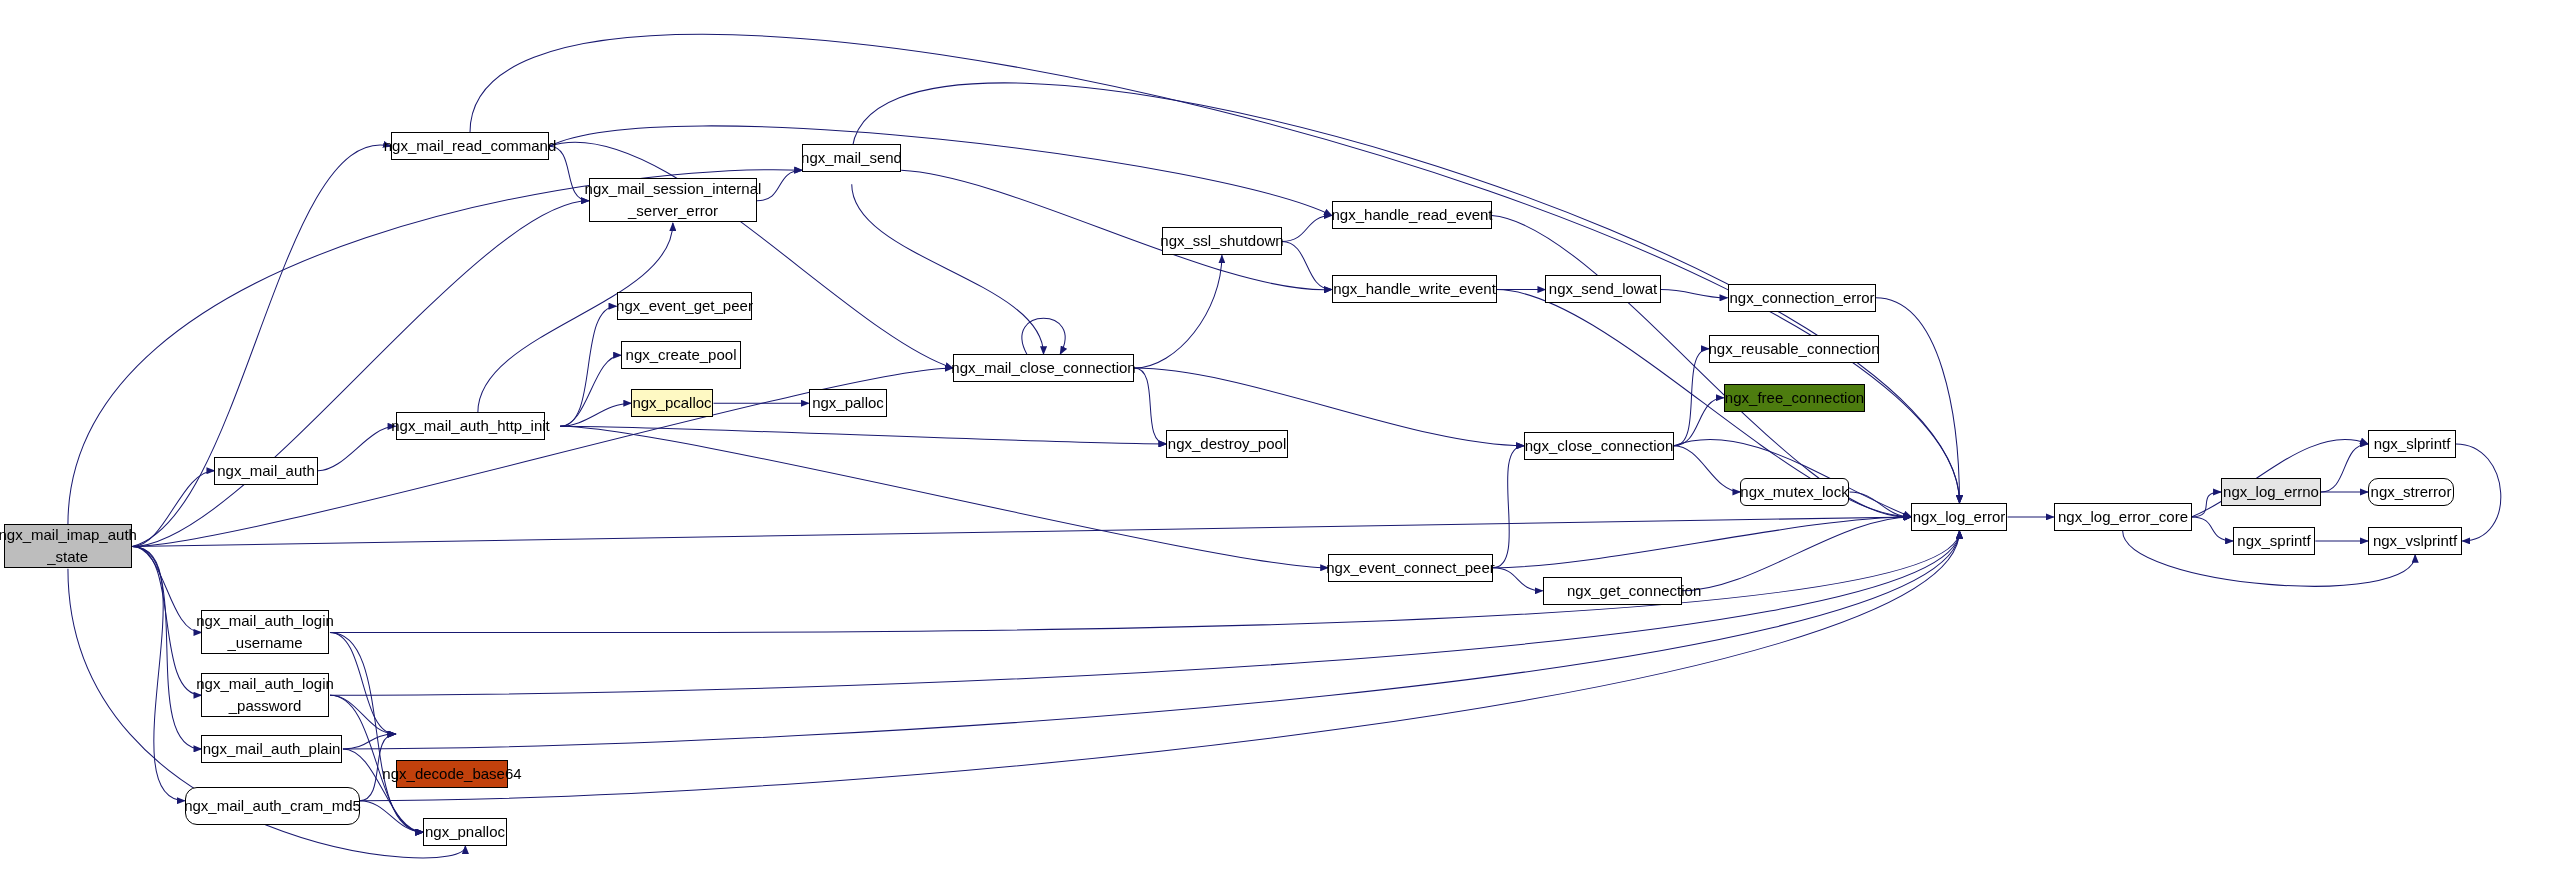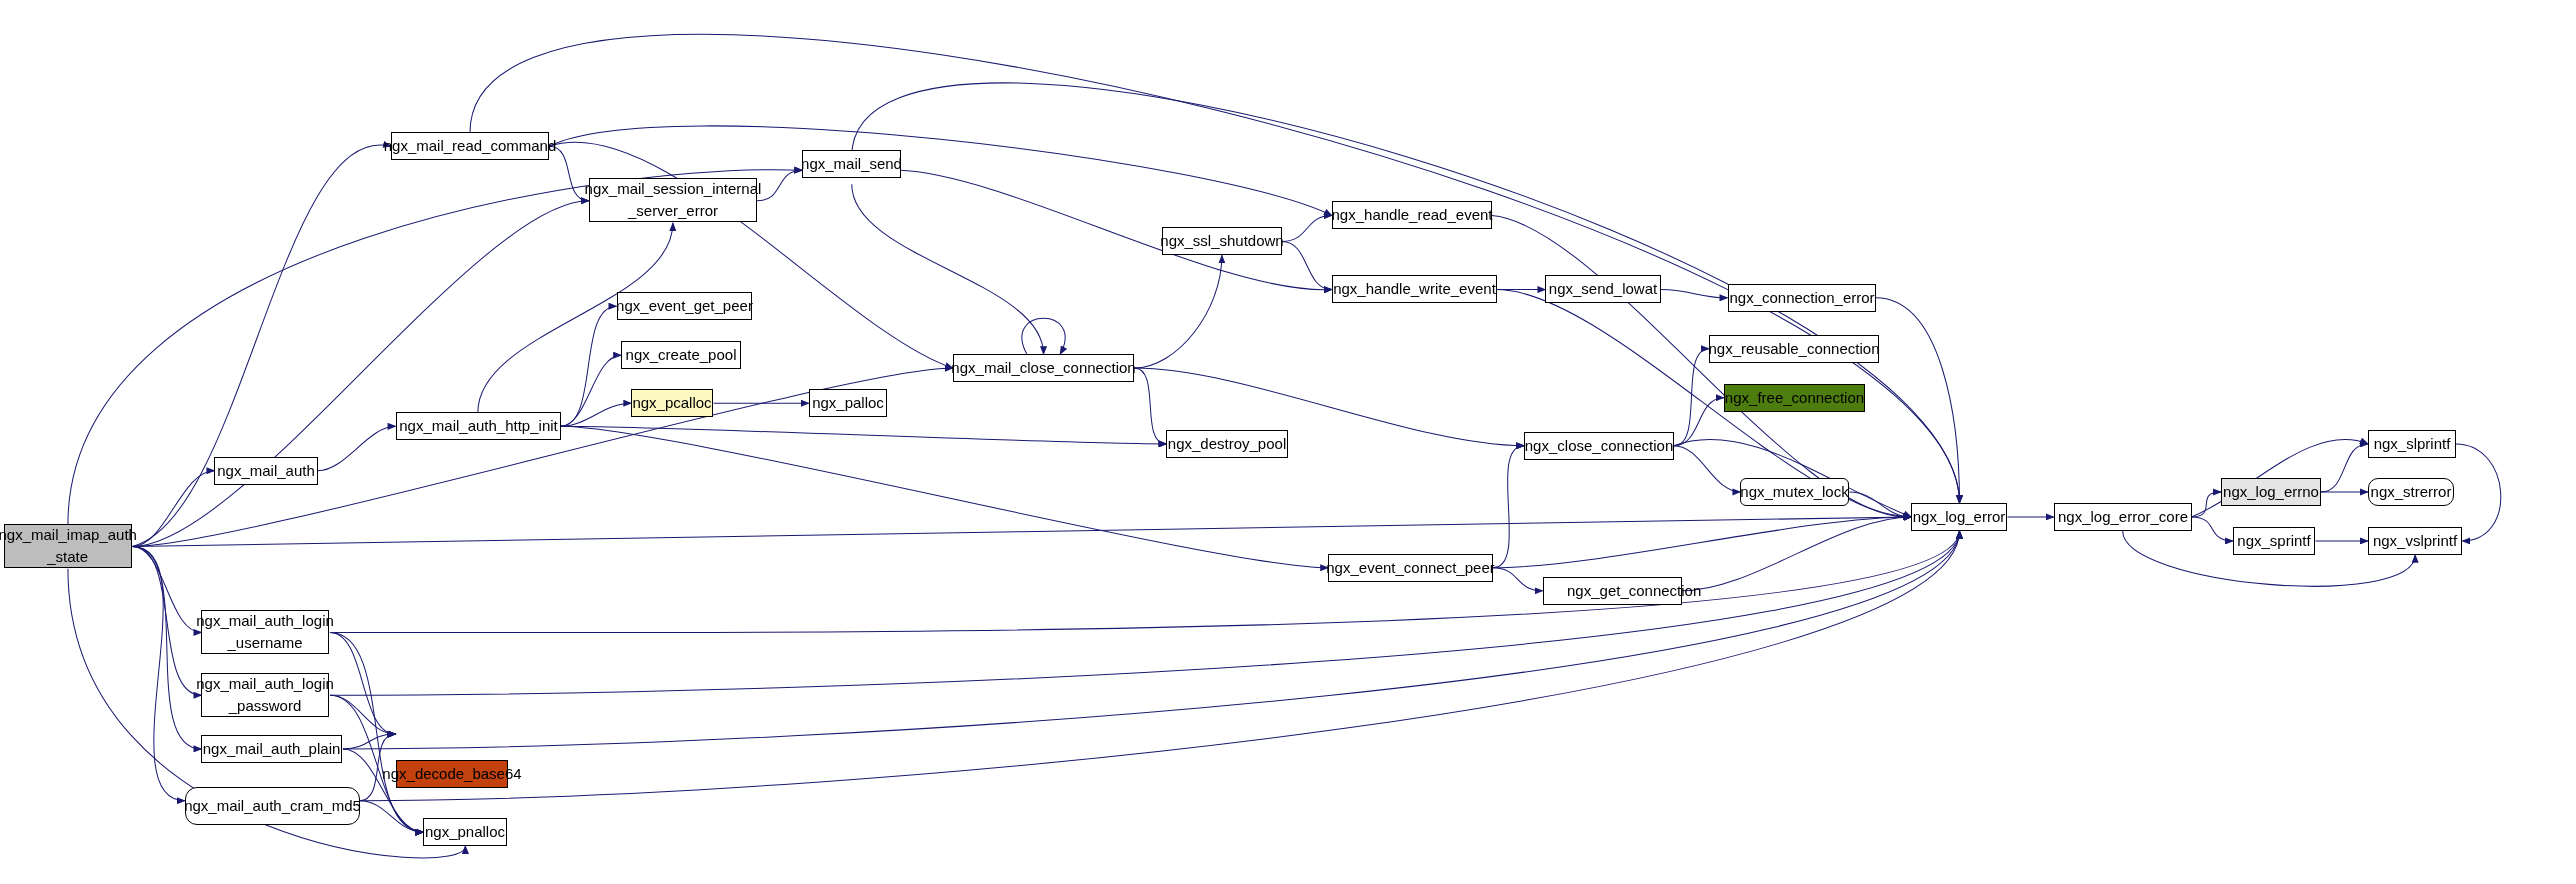--- a/index.html
+++ b/index.html
@@ -91,26 +91,26 @@
       <path d="M 371 810 C 891 810, 2120 734, 2120 574" class="edge" stroke="#191970" marker-end="url(#arrow)"></path>
       <path d="M 389 866 C 419 866, 398 794, 428 794" class="edge" stroke="#191970" marker-end="url(#arrow)"></path>
       <path d="M 389 866 C 419 866, 428 900, 458 900" class="edge" stroke="#191970" marker-end="url(#arrow)"></path>
       <path d="M 389 866 C 929 866, 2120 754, 2120 574" class="edge" stroke="#191970" marker-end="url(#arrow)"></path>
     </svg>
 <div class="node root" style="left: 3.7px; top: 524px; width: 128px; height: 44px; border-color: rgb(0, 0, 0); background: rgb(189, 189, 189);">ngx_mail_imap_auth
 _state</div>
     <div class="node" style="left: 391px; top: 132px; width: 158px; height: 28px; border-color: rgb(0, 0, 0); background: rgb(255, 255, 255);">ngx_mail_read_command</div>
     <div class="node" style="left: 589px; top: 178px; width: 168px; height: 44px; border-color: rgb(0, 0, 0); background: rgb(255, 255, 255);">ngx_mail_session_internal
 _server_error</div>
-    <div class="node" style="left: 802px; top: 150px; width: 99px; height: 28px; border-color: rgb(0, 0, 0); background: rgb(255, 255, 255);">ngx_mail_send</div>
+    <div class="node" style="left: 802px; top: 144px; width: 99px; height: 28px; border-color: rgb(0, 0, 0); background: rgb(255, 255, 255);">ngx_mail_send</div>
     <div class="node" style="left: 617px; top: 292px; width: 135px; height: 28px; border-color: rgb(0, 0, 0); background: rgb(255, 255, 255);">ngx_event_get_peer</div>
     <div class="node" style="left: 621px; top: 341px; width: 120px; height: 28px; border-color: rgb(0, 0, 0); background: rgb(255, 255, 255);">ngx_create_pool</div>
     <div class="node" style="left: 631px; top: 389px; width: 82px; height: 28px; border-color: rgb(0, 0, 0); background: #fef9c3;">ngx_pcalloc</div>
     <div class="node" style="left: 809px; top: 389px; width: 78px; height: 28px; border-color: rgb(0, 0, 0); background: rgb(255, 255, 255);">ngx_palloc</div>
-    <div class="node" style="left: 396px; top: 412px; width: 165px; height: 28px; border-color: rgb(0, 0, 0); background: rgb(255, 255, 255);">ngx_mail_auth_http_init</div>
+    <div class="node" style="left: 396px; top: 412px; width: 149px; height: 28px; border-color: rgb(0, 0, 0); background: rgb(255, 255, 255);">ngx_mail_auth_http_init</div>
     <div class="node" style="left: 214px; top: 457px; width: 104px; height: 28px; border-color: rgb(0, 0, 0); background: rgb(255, 255, 255);">ngx_mail_auth</div>
     <div class="node" style="left: 1162px; top: 227px; width: 120px; height: 28px; border-color: rgb(0, 0, 0); background: rgb(255, 255, 255);">ngx_ssl_shutdown</div>
     <div class="node" style="left: 1332px; top: 201px; width: 160px; height: 28px; border-color: rgb(0, 0, 0); background: rgb(255, 255, 255);">ngx_handle_read_event</div>
     <div class="node" style="left: 1332px; top: 275px; width: 165px; height: 28px; border-color: rgb(0, 0, 0); background: rgb(255, 255, 255);">ngx_handle_write_event</div>
     <div class="node" style="left: 1545px; top: 275px; width: 116px; height: 28px; border-color: rgb(0, 0, 0); background: rgb(255, 255, 255);">ngx_send_lowat</div>
     <div class="node" style="left: 1728px; top: 284px; width: 148px; height: 28px; border-color: rgb(0, 0, 0); background: rgb(255, 255, 255);">ngx_connection_error</div>
     <div class="node" style="left: 953px; top: 354px; width: 181px; height: 28px; border-color: rgb(0, 0, 0); background: rgb(255, 255, 255);">ngx_mail_close_connection</div>
     <div class="node" style="left: 1709px; top: 335px; width: 170px; height: 28px; border-color: rgb(0, 0, 0); background: rgb(255, 255, 255);">ngx_reusable_connection</div>
     <div class="node" style="left: 1724px; top: 384px; width: 141px; height: 28px; border-color: rgb(0, 0, 0); background: #4d7c0f;">ngx_free_connection</div>
     <div class="node" style="left: 1166px; top: 430px; width: 122px; height: 28px; border-color: rgb(0, 0, 0); background: rgb(255, 255, 255);">ngx_destroy_pool</div>

